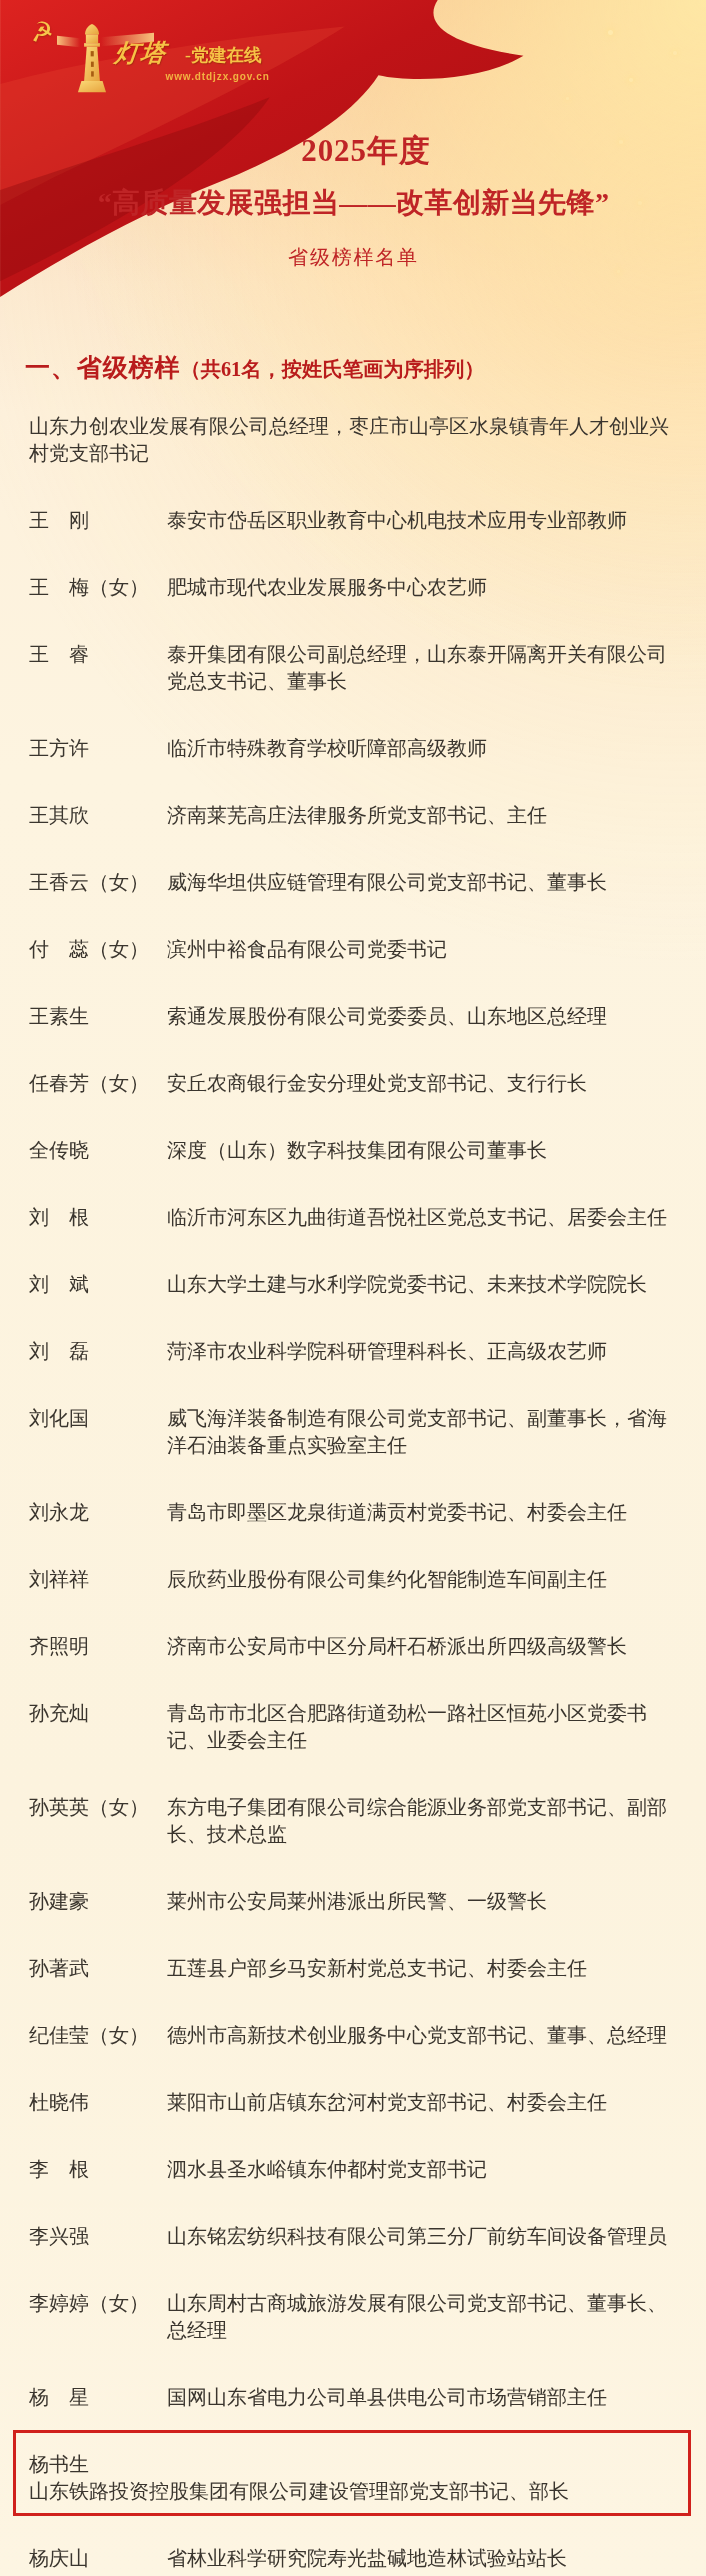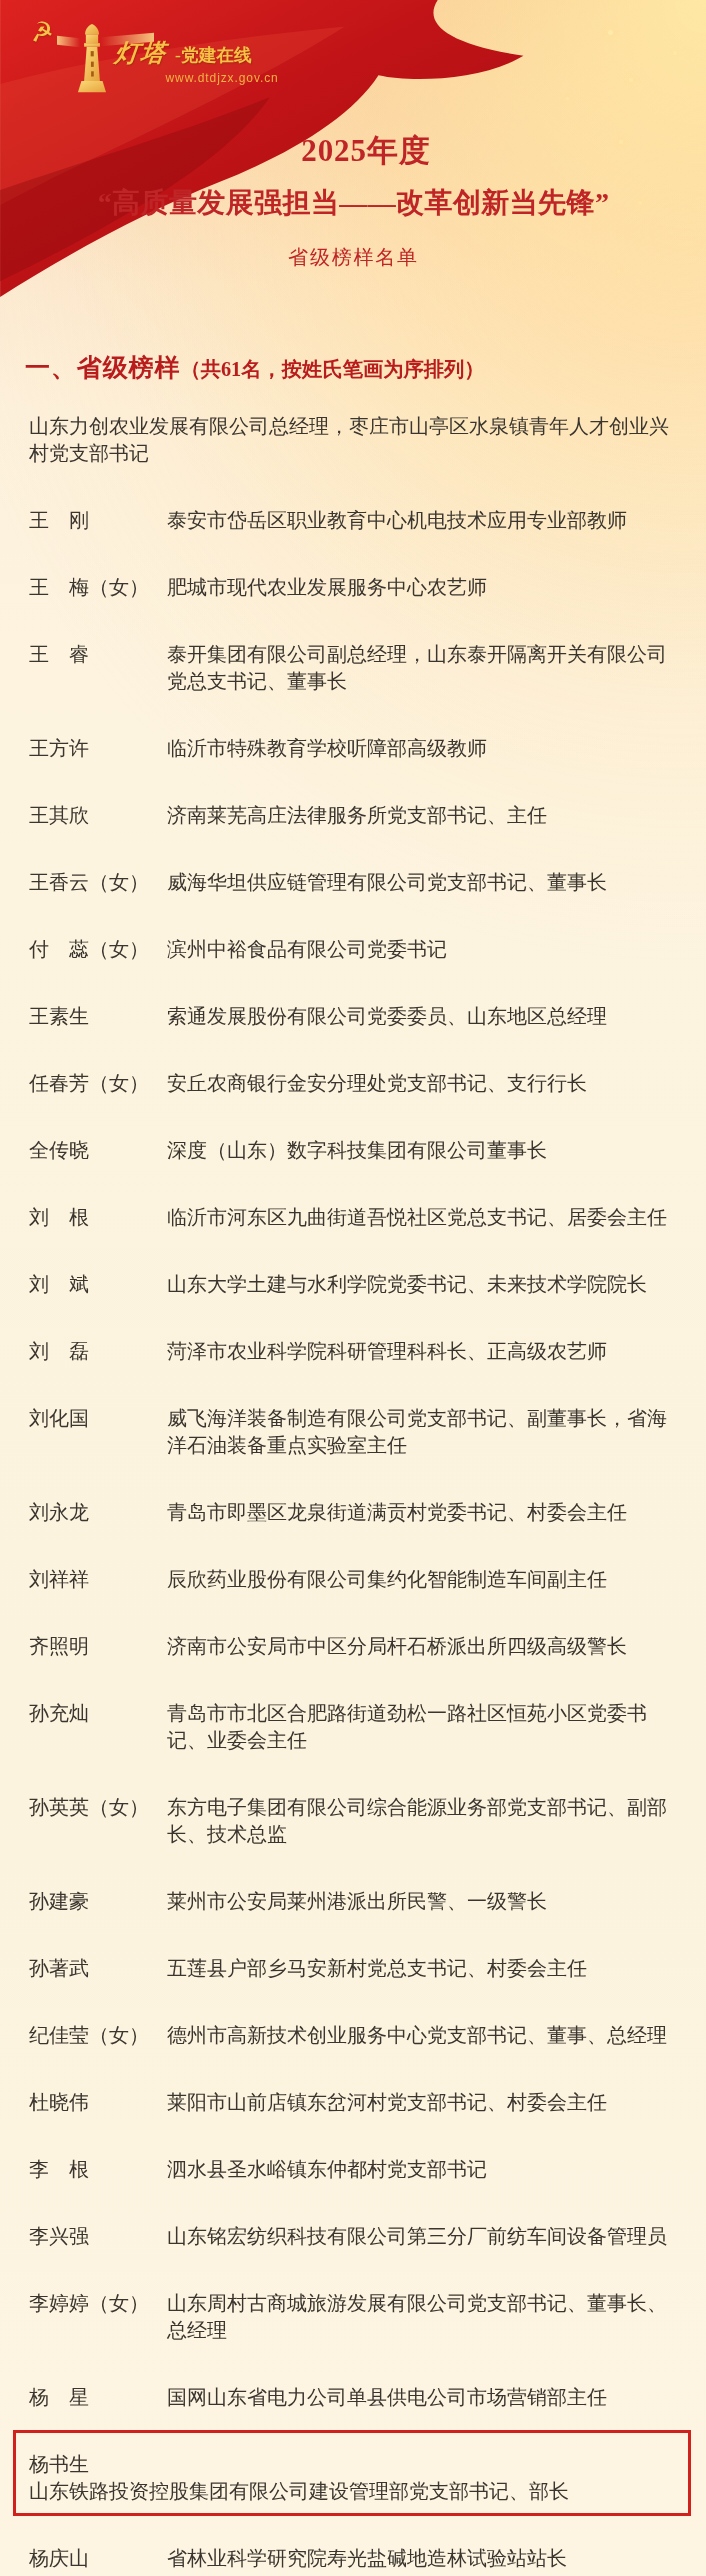--- a/index.html
+++ b/index.html
@@ -18,22 +18,22 @@
   .logo{position:absolute;left:26.5px;top:17.7px;width:212px;height:80px;color:#f6c246;}
   .emblem{position:absolute;left:3.5px;top:1.8px;font-size:26.5px;line-height:26.5px;color:#f7c54b;
           font-family:"DejaVu Sans",sans-serif;text-shadow:0 0.9px 1.8px rgba(120,40,0,.45);transform:rotate(-8deg);}
   .beam{position:absolute;background:linear-gradient(90deg,rgba(255,222,140,0),rgba(255,222,140,.85));height:8.8px;}
   .beam.left{left:30px;top:19.4px;width:23px;transform:skewY(6deg);background:linear-gradient(270deg,rgba(255,222,140,0),rgba(255,222,140,.85));}
   .beam.right{left:74px;top:17.7px;width:53px;transform:skewY(-5deg);}
   .lighthouse{position:absolute;left:49px;top:5.3px;}
   .logo-text{position:absolute;left:88px;top:19.4px;white-space:nowrap;}
   .logo-name{font-size:24px;font-weight:bold;font-style:italic;letter-spacing:1.8px;
              text-shadow:0.9px 0.9px 0.9px rgba(130,40,0,.5);transform:skewX(-6deg);display:inline-block;}
-  .logo-suffix{font-size:17.7px;font-weight:bold;margin-left:9px;text-shadow:0.9px 0.9px 0.9px rgba(130,40,0,.5);}
-  .logo-url{font-size:12px;letter-spacing:0.9px;margin:1.8px 0 0 51px;font-family:"Liberation Sans","DejaVu Sans",sans-serif;font-weight:normal;opacity:.9;}
+  .logo-suffix{font-size:17.7px;font-weight:bold;margin-left:19px;text-shadow:0.9px 0.9px 0.9px rgba(130,40,0,.5);}
+  .logo-url{font-size:10px;letter-spacing:0.9px;margin:1.8px 0 0 51px;font-family:"Liberation Sans","DejaVu Sans",sans-serif;font-weight:bold;opacity:.9;}
   
   .titles{position:relative;padding-top:134px;text-align:center;color:#bf2426;}
   .t1{font-size:31px;font-weight:bold;line-height:34px;margin-bottom:19.4px;letter-spacing:0.9px;padding-left:25px;}
   .t2{font-size:28px;font-weight:bold;line-height:32px;margin-bottom:22px;letter-spacing:0.4px;}
   .t3{font-size:20px;font-weight:normal;line-height:32px;letter-spacing:1.8px;}
   
   .section{margin:81px 26.5px 0 25px;color:#b91c1c;line-height:28px;}
   .sec-main{font-size:25px;font-weight:bold;letter-spacing:0.9px;}
   .sec-note{font-size:20.3px;font-weight:bold;}
   

